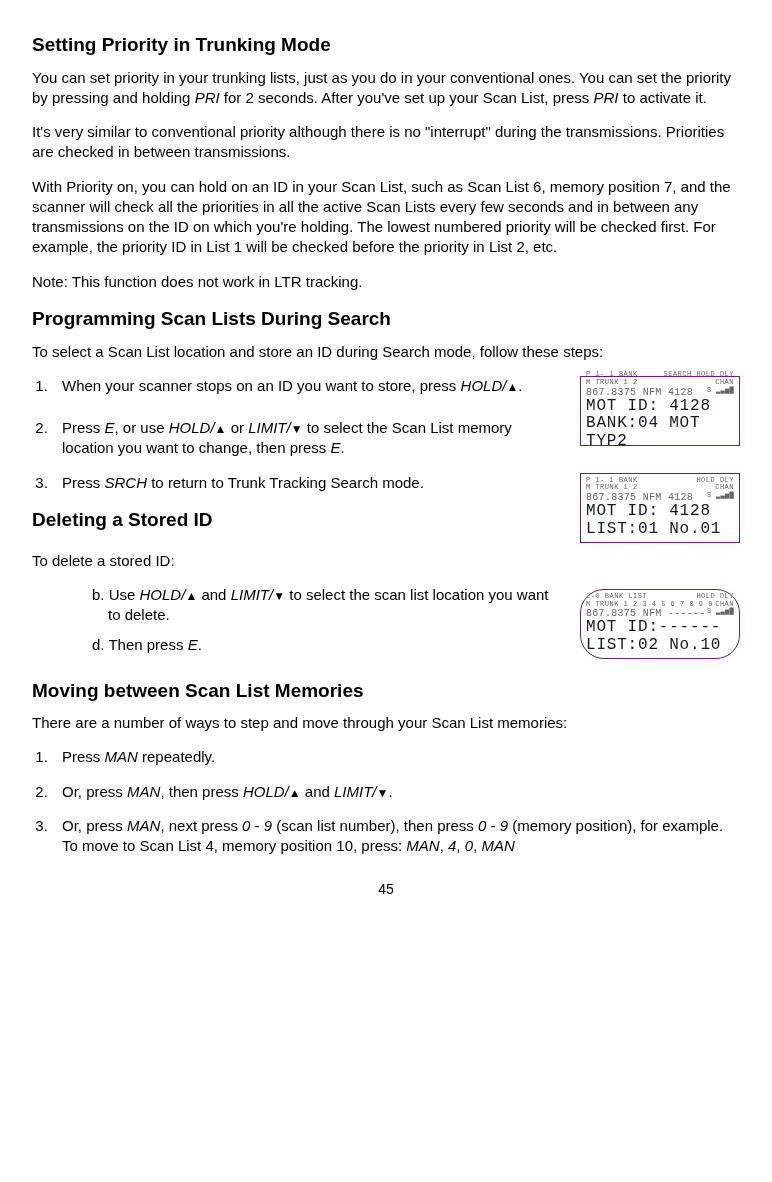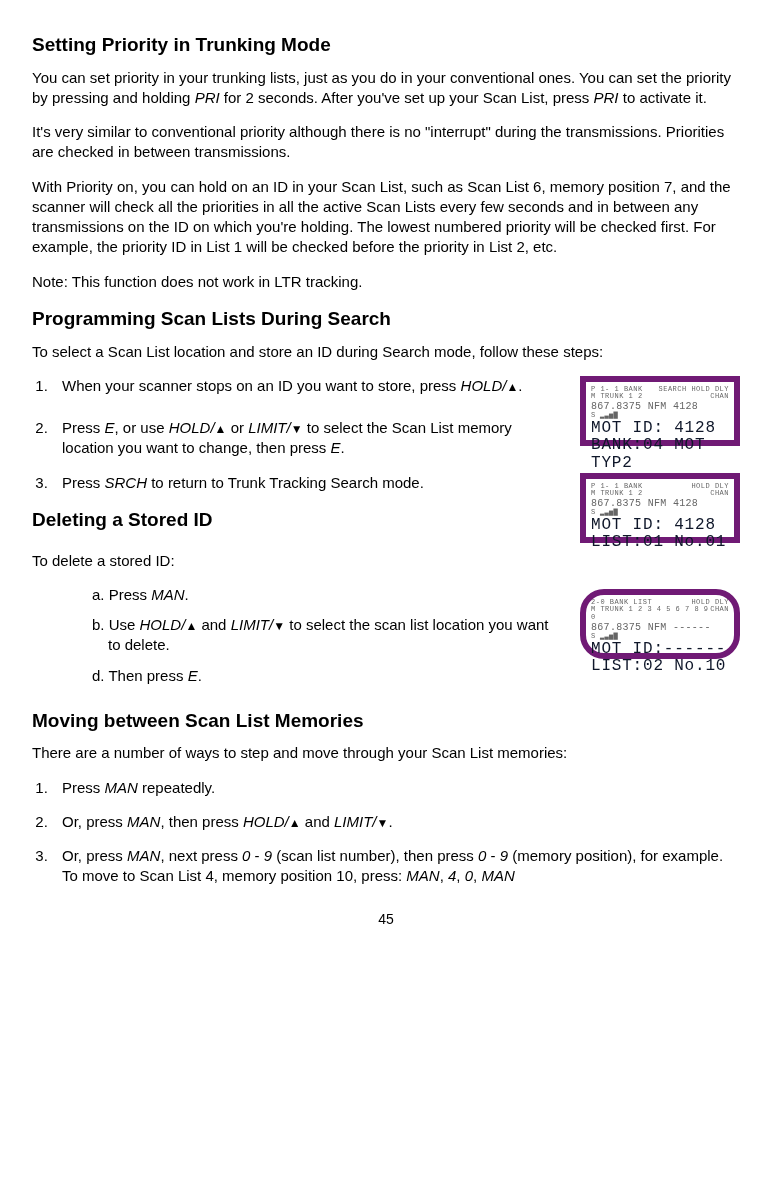--- a/index.html
+++ b/index.html
@@ -46,34 +46,34 @@
       margin-bottom: 14px;
     }
     .sub-list div {
       margin-bottom: 10px;
       text-indent: -16px;
       padding-left: 16px;
     }
     .lcd {
       width: 160px;
       height: 70px;
-      border: 6px solid #701a75;
+      border: 1px solid #701a75;
       font-family: "Courier New", monospace;
       font-size: 8.5px;
       line-height: 1.1;
       padding: 4px 5px;
       letter-spacing: 0.5px;
       color: #666;
       display: flex;
       flex-direction: column;
-      justify-content: space-between;
+      justify-content: center;
       flex-shrink: 0;
     }
     .lcd .row1 { font-size: 7px; display:flex; justify-content:space-between;}
-    .lcd .row3 { font-size: 10px; letter-spacing: 0.3px; display:flex; justify-content:space-between;flex-direction:column;}
+    .lcd .row3 { font-size: 10px; letter-spacing: 0.3px; display:flex; justify-content:space-between;}
     .lcd .row4, .lcd .row5 {
       font-size: 16px;
       letter-spacing: 0.8px;
       color: #0f172a;
     }
     .signal {
       font-size: 7px;
     }
     .page-number {
       position: absolute;
@@ -182,23 +182,20 @@
   <div class="row3">
       <span>867.8375 NFM ------</span>
       <span class="signal">S ▂▃▅▇</span>
     </div>
   <div class="row4">MOT ID:------</div>
   <div class="row5">LIST:02 No.10</div>
 </div>
 
 <div class="sub-list">
   <div>
-    <span>a. Press </span><span class="kw">MAN</span><span>.</span>
-  </div>
-  <div>
     <span>b. Use </span><span class="kw">HOLD/</span><span class="kw triangle-up"></span><span> and </span><span class="kw">LIMIT/</span><span class="kw triangle-down"></span><span> to select the scan list location you want to delete.</span>
   </div>
   <div>
     <span>d. Then press </span><span class="kw">E</span><span>.</span>
   </div>
 </div>
 
 <div class="clear"></div>
 
 <h2>Moving between Scan List Memories</h2>

